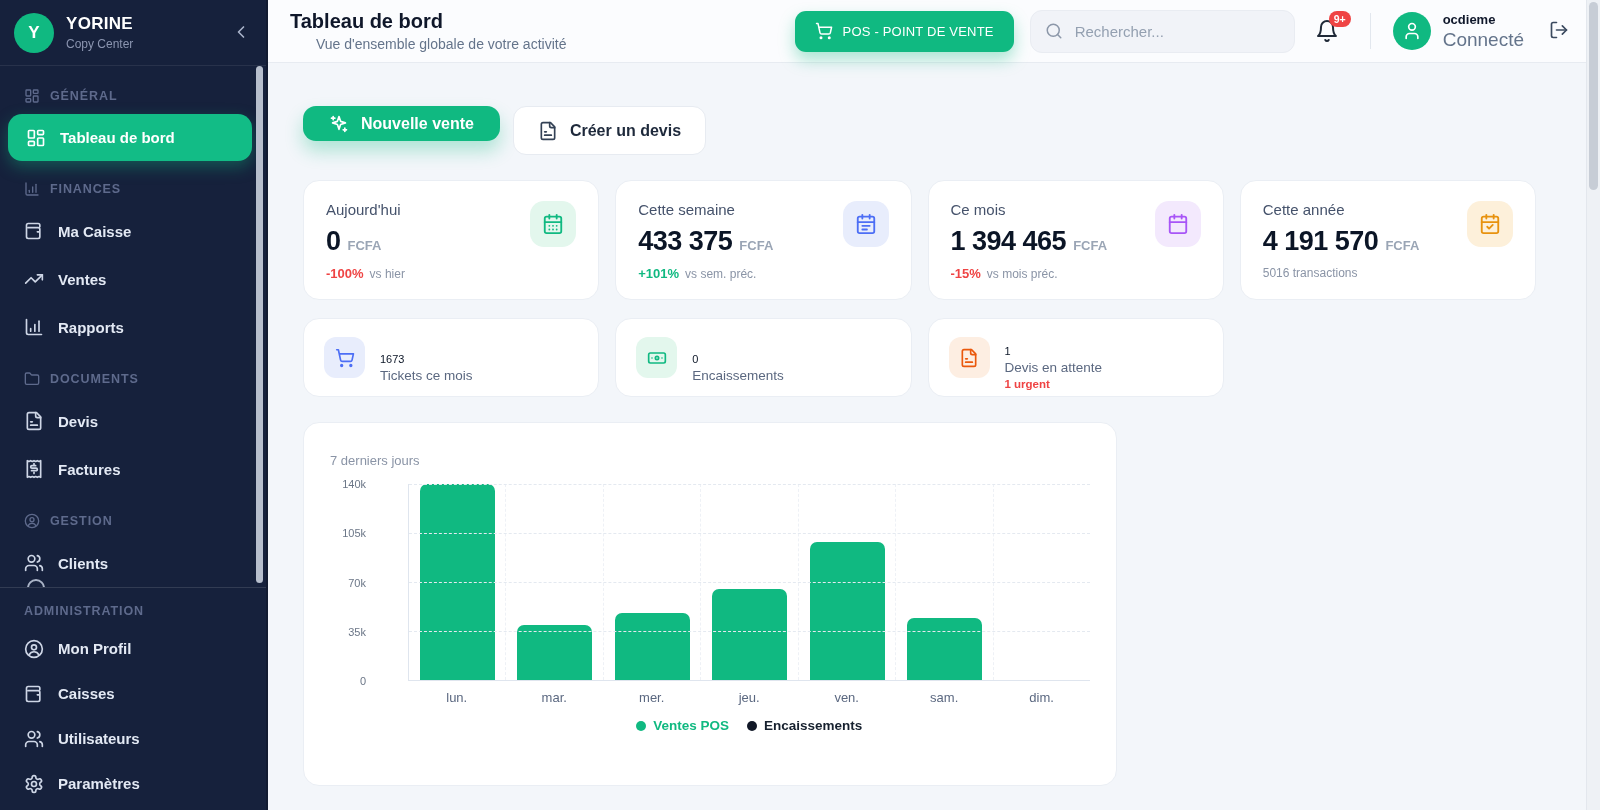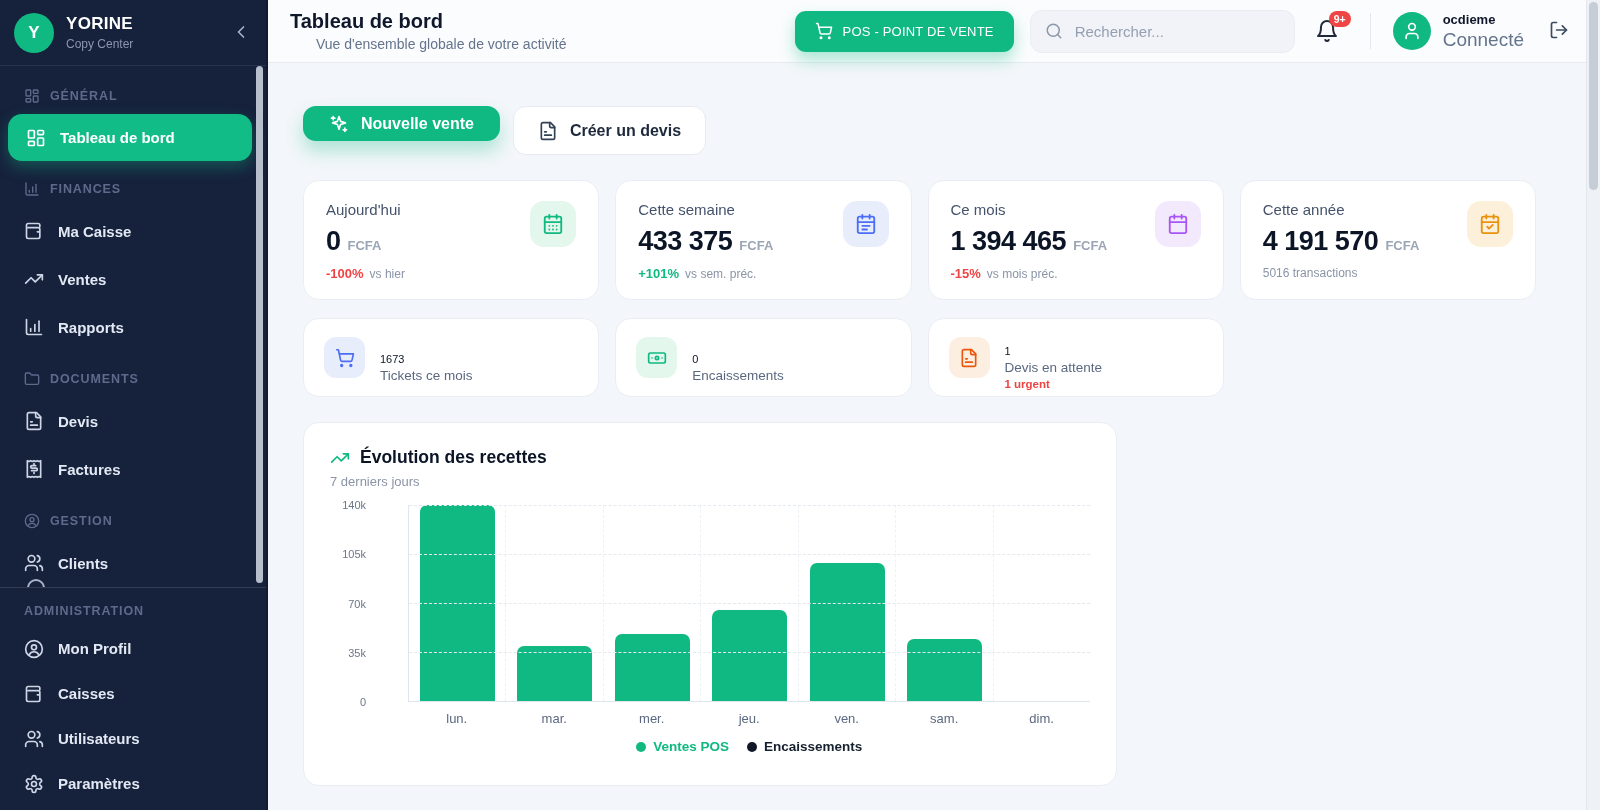--- a/index.html
+++ b/index.html
@@ -526,29 +526,20 @@
           <div>
             <div class="mini-value">1</div>
             <div class="mini-label">Devis en attente</div>
             <div class="mini-note">1 urgent</div>
           </div>
         </div>
       </div>
 
     <div class="bottom-grid">
       <section class="panel">
-        <div class="panel-title-row">
-          <span class="icn" id="chart-title-icon">
-              <svg viewBox="0 0 24 24" fill="none" stroke="currentColor" stroke-width="2" stroke-linecap="round" stroke-linejoin="round">
-                <polyline points="22 7 13.5 15.5 8.5 10.5 2 17"></polyline>
-                <polyline points="16 7 22 7 22 13"></polyline>
-              </svg>
-            </span>
-          <span class="panel-title">Évolution des recettes</span>
-        </div>
         <div class="panel-sub">7 derniers jours</div>
         <div class="chart-body">
           <div class="y-axis" id="y-axis">
               <span style="top: 0%;">140k</span>
               <span style="top: 25%;">105k</span>
               <span style="top: 50%;">70k</span>
               <span style="top: 75%;">35k</span>
               <span style="top: 100%;">0</span>
             </div>
           <div class="plot-col">

